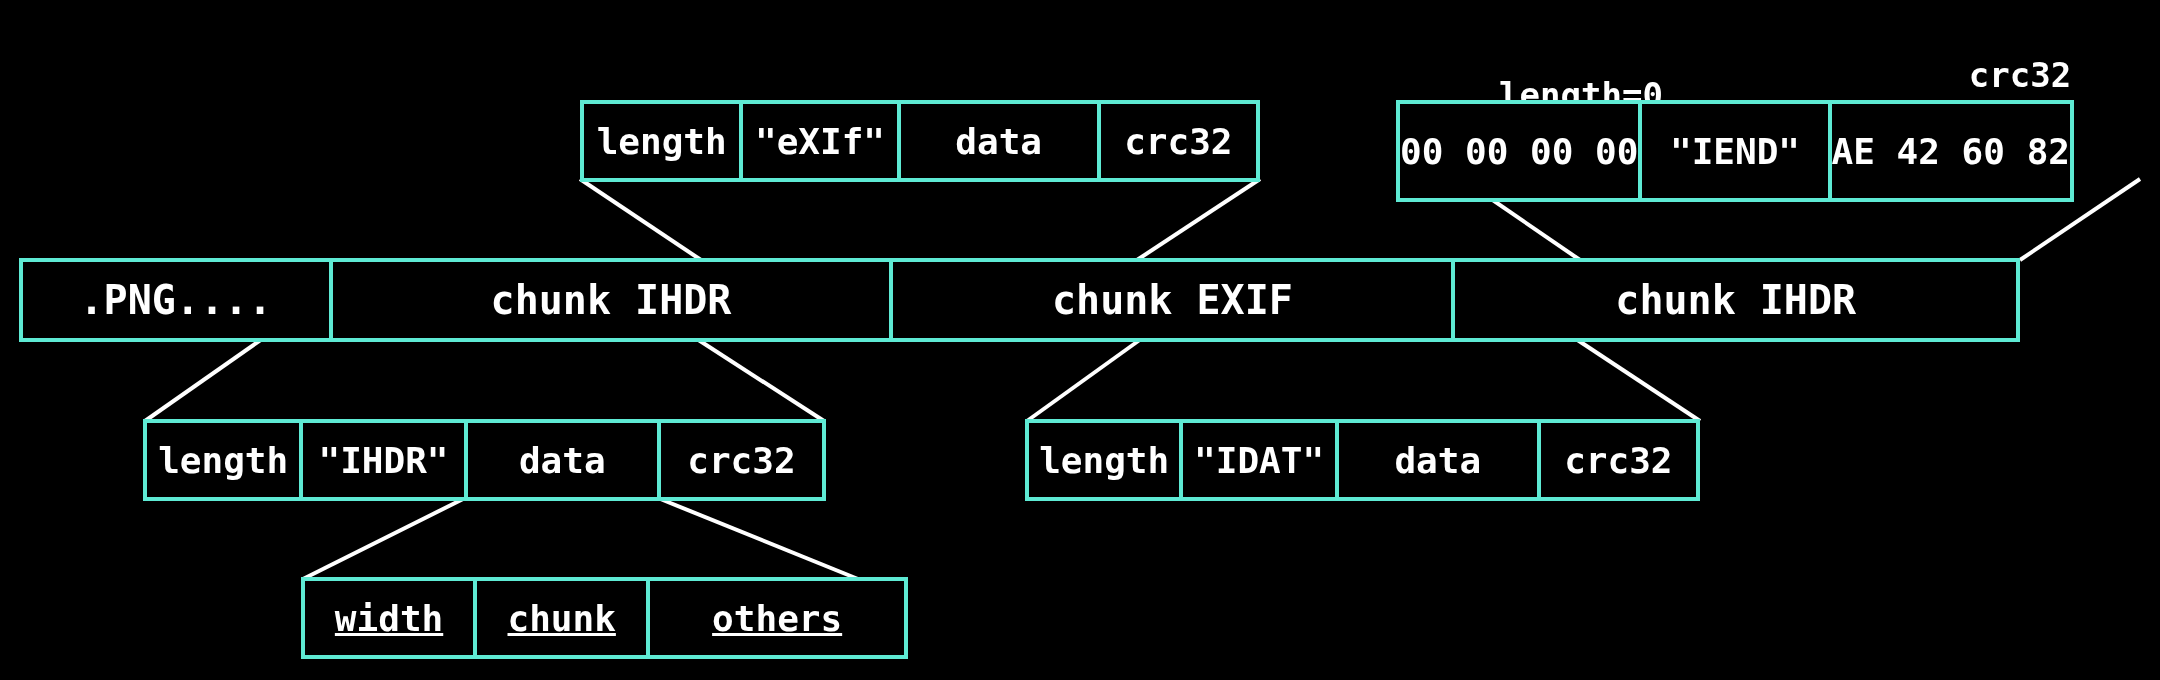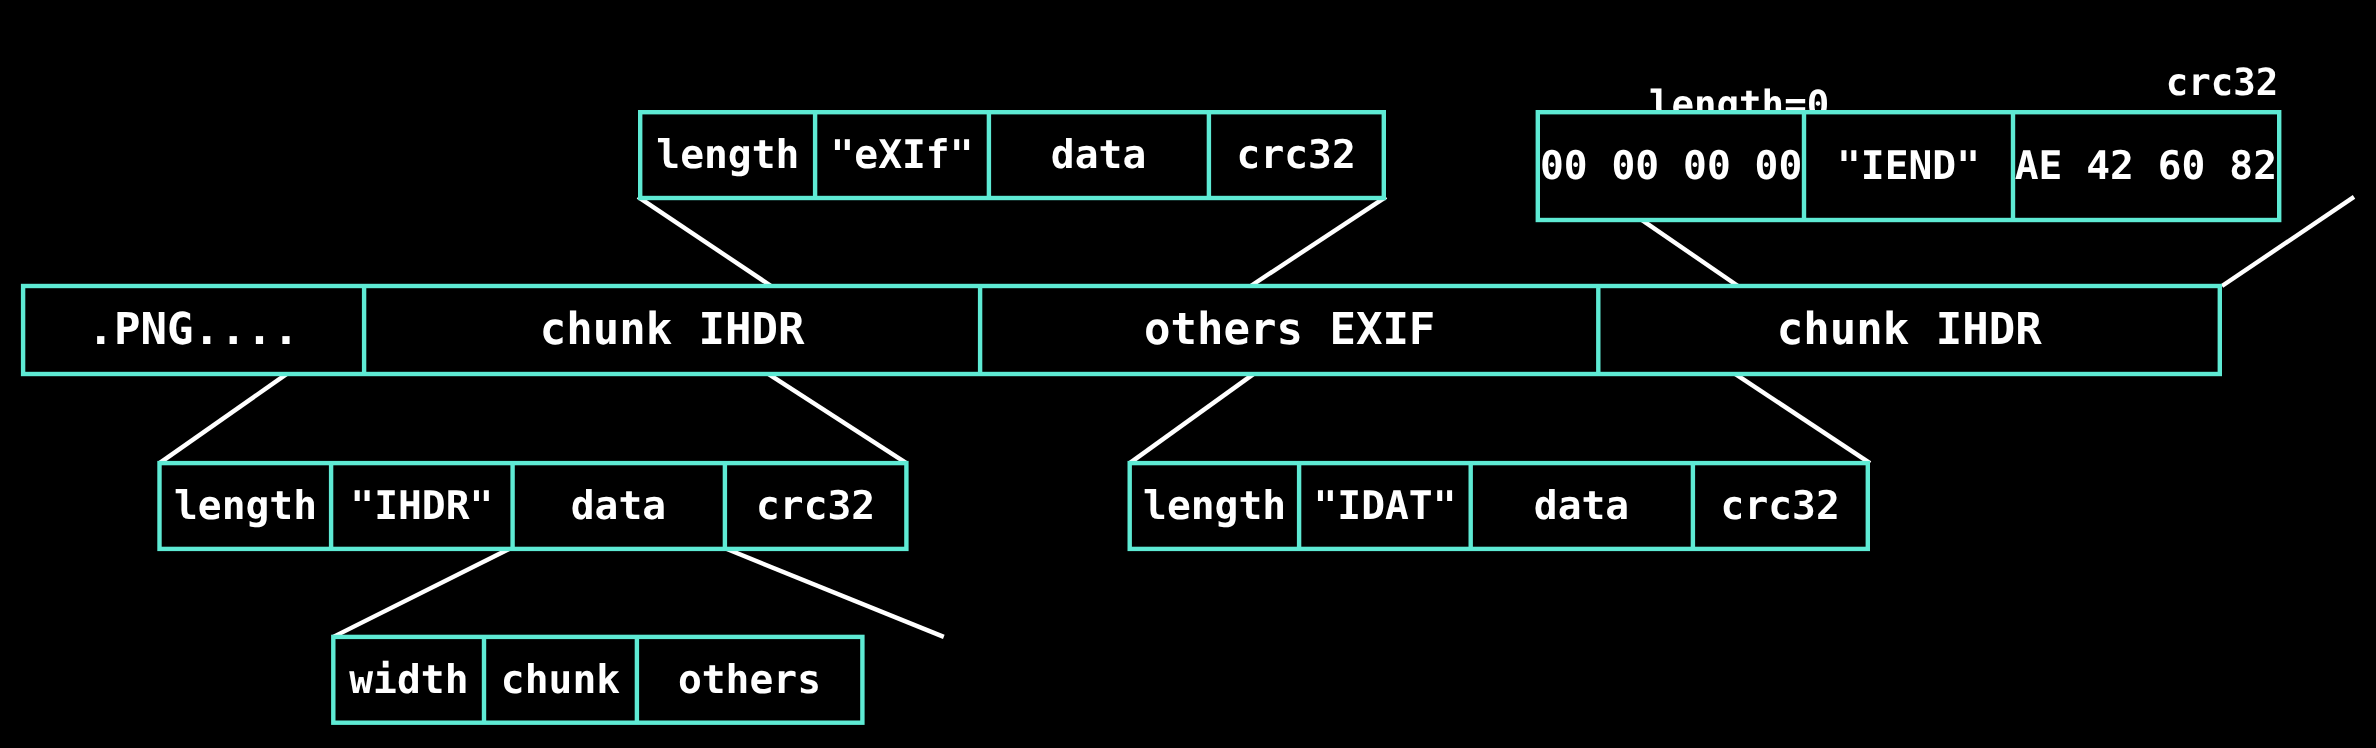--- a/index.html
+++ b/index.html
@@ -52,21 +52,21 @@
     line-height: 38px;
     white-space: nowrap;
   }
 
   
   #exif-detail  { left: 580px;  top: 100px; width: 680px; height: 82px; }
   #iend-detail  { left: 1396px; top: 100px; width: 678px; height: 102px; }
   #main-row     { left: 19px;   top: 258px; width: 2001px; height: 84px; }
   #ihdr-detail  { left: 143px;  top: 419px; width: 683px; height: 82px; }
   #idat-detail  { left: 1025px; top: 419px; width: 675px; height: 82px; }
-  #ihdr-data-detail { left: 301px; top: 577px; width: 485px; height: 82px; }
+  #ihdr-data-detail { left: 301px; top: 577px; width: 607px; height: 82px; text-decoration: underline; }
 
   #label-length0 { left: 1581px; top: 56px; margin-top: 20px; }
   #label-crc32   { left: 2020px; top: 56px; }
 </style>
 </head>
 <body>
 
 <div id="canvas">
 
   <svg class="connectors" viewBox="0 0 2160 680">
@@ -99,21 +99,21 @@
 
   <div class="box-row" id="iend-detail">
     <div class="cell" style="flex:238 1 0">00 00 00 00</div>
     <div class="cell" style="flex:200 1 0">"IEND"</div>
     <div class="cell" style="flex:240 1 0">AE 42 60 82</div>
   </div>
 
   <div class="box-row main-row" id="main-row">
     <div class="cell" style="flex:241 1 0">.PNG....</div>
     <div class="cell" style="flex:439 1 0">chunk IHDR</div>
-    <div class="cell" style="flex:440 1 0">others EXIF</div>
+    <div class="cell" style="flex:440 1 0">chunk EXIF</div>
     <div class="cell" style="flex:442 1 0">chunk IHDR</div>
   </div>
 
   <div class="box-row" id="ihdr-detail">
     <div class="cell" style="flex:157 1 0">length</div>
     <div class="cell" style="flex:165 1 0">"IHDR"</div>
     <div class="cell" style="flex:195 1 0">data</div>
     <div class="cell" style="flex:166 1 0">crc32</div>
   </div>
 

